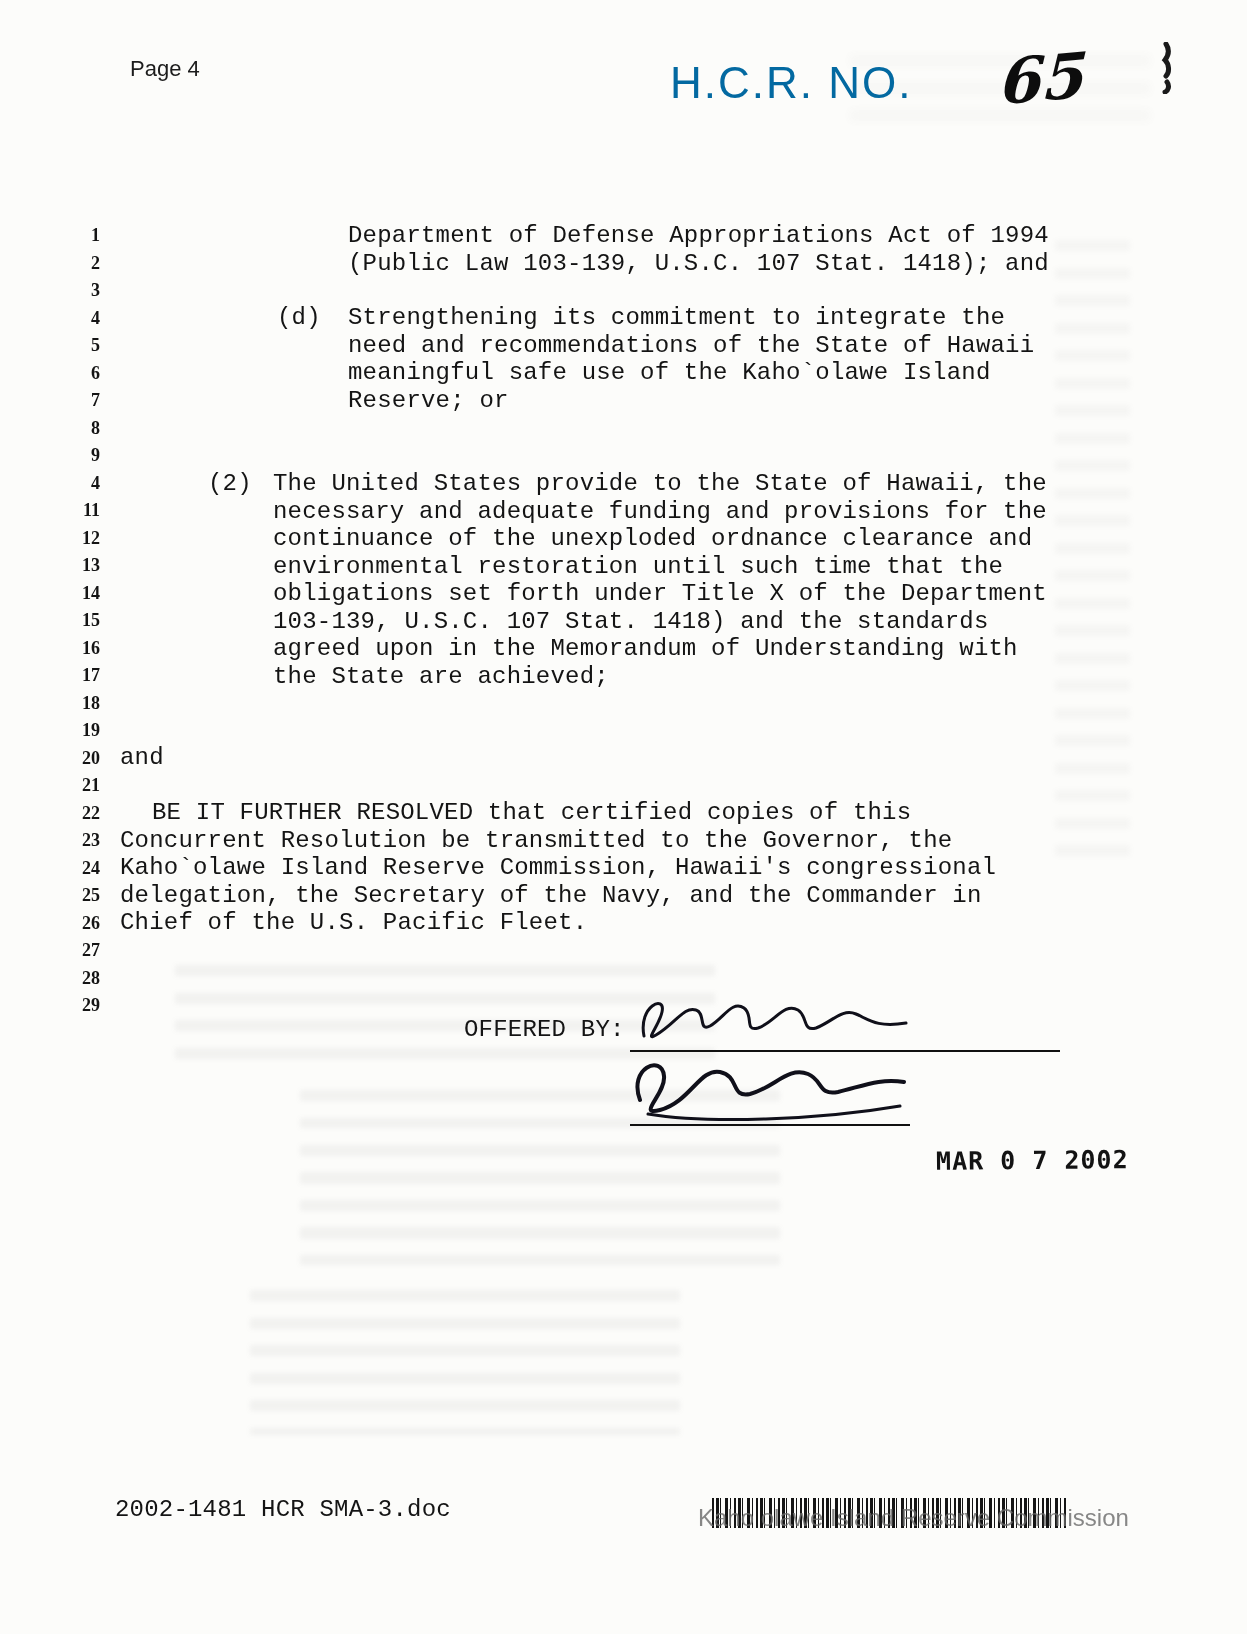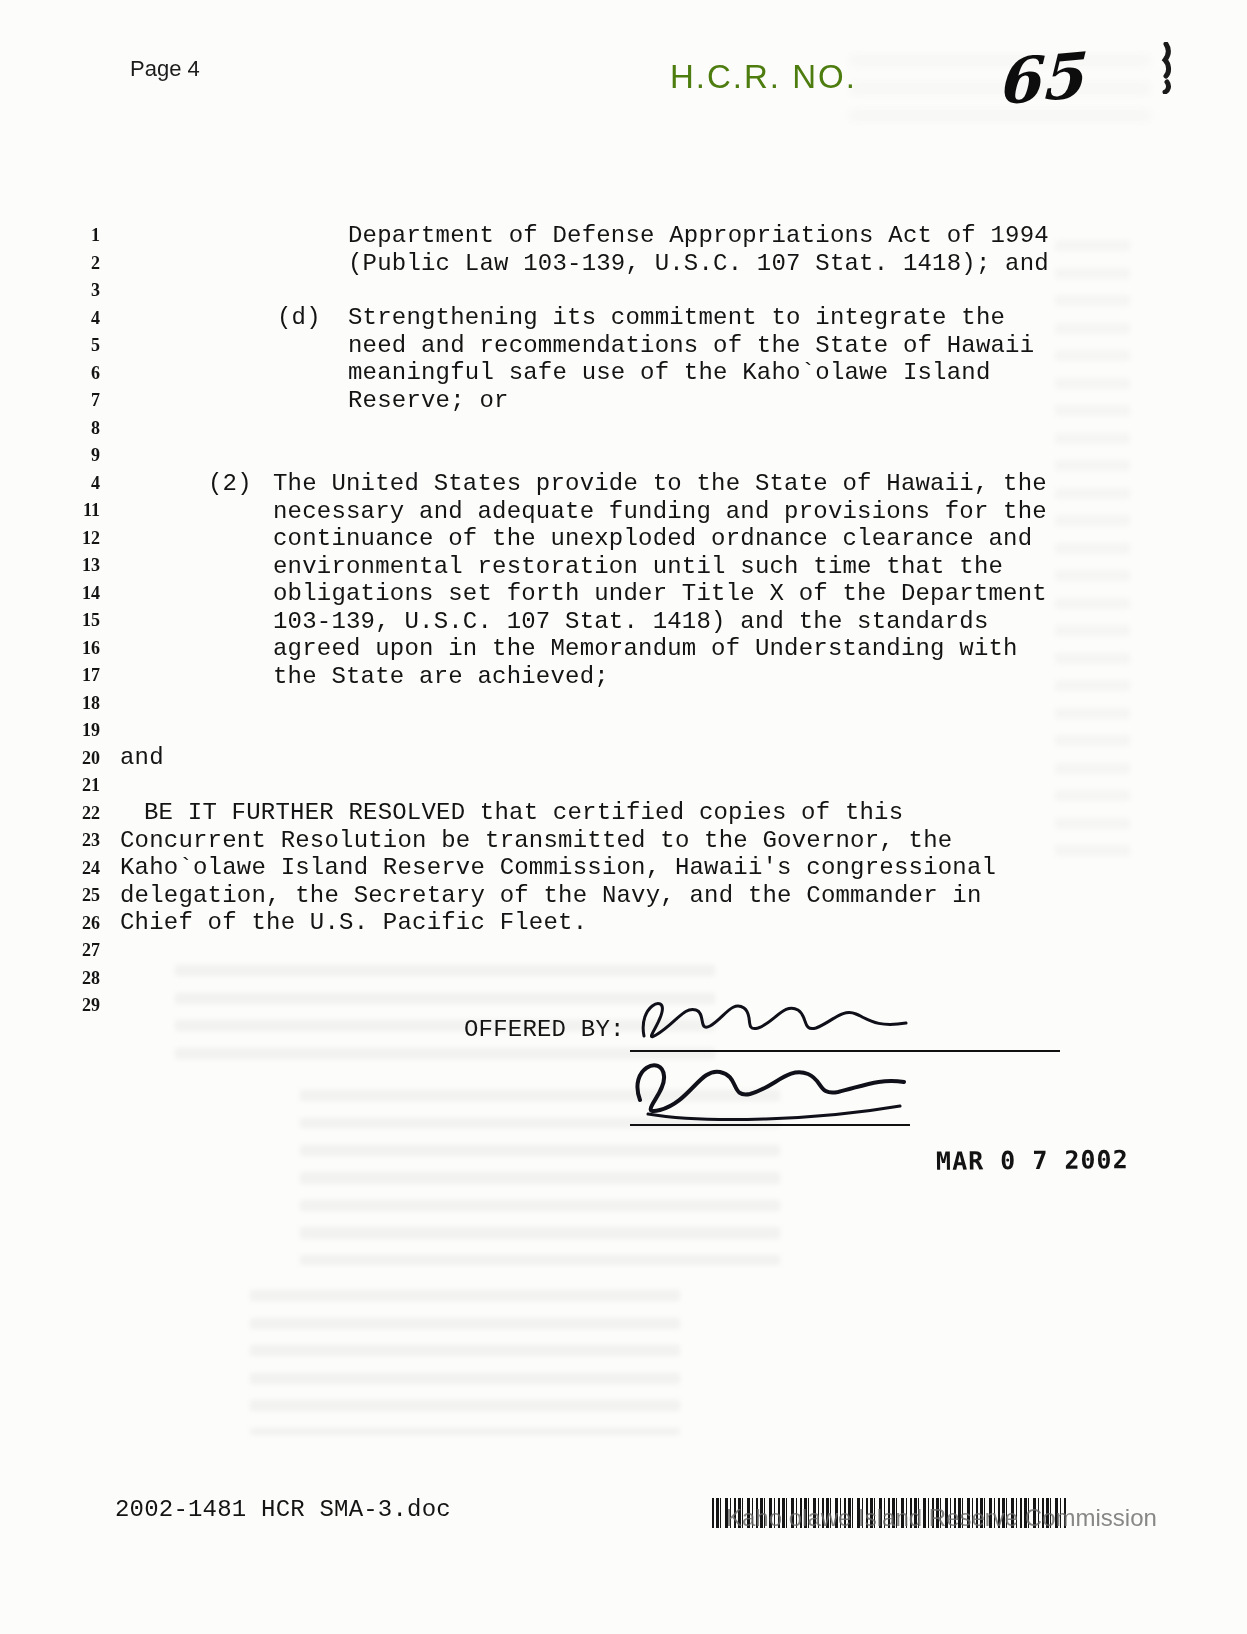--- a/index.html
+++ b/index.html
@@ -14,21 +14,21 @@
   }
   
   .page-label{
     position:absolute;left:130px;top:56px;
     font-family:"Liberation Sans",sans-serif;
     font-size:22px;color:#1c1c1c;
   }
   .doc-number{
     position:absolute;left:670px;top:58px;
     font-family:"Liberation Sans",sans-serif;
-    font-size:33px;letter-spacing:2px;color:#4d7c0f;
+    font-size:44px;letter-spacing:2px;color:#0369a1;
     white-space:nowrap;
   }
   .doc-number-hand{
     position:absolute;left:1002px;top:42px;
     font-family:"DejaVu Serif",serif;
     font-style:italic;font-weight:bold;
     font-size:62px;color:#0d0d0d;
     transform:rotate(-5deg) skewX(-8deg);
   }
   .ink-mark{position:absolute;left:1158px;top:42px;}
@@ -46,21 +46,21 @@
   .mono-block .bl{height:27.5px;line-height:27.5px;white-space:pre;}
   .mono-line{position:absolute;font-size:24px;letter-spacing:0.2px;line-height:27.5px;white-space:pre;color:#141414;}
 
   #intro-block{left:348px;top:222px;}
   #item-d-label{left:277px;top:304px;}
   #item-d-lines{left:348px;top:304px;}
   #item-2-label{left:208px;top:470px;}
   #item-2-lines{left:273px;top:470px;}
   #connector-and{left:120px;top:744px;}
   #resolution-lines{left:120px;top:799px;}
-  #resolution-lines .bl:first-child{margin-left:24px;}
+  #resolution-lines .bl:first-child{margin-left:32px;}
 
   
   #offered-by{left:448px;top:1016px;margin-left:16px;}
   .sig-rule{position:absolute;border-bottom:2px solid #111;}
   #sig-rule-1{left:630px;top:1026px;width:430px;height:24px;}
   #sig-rule-2{left:630px;top:1100px;width:280px;height:24px;}
   .sig-svg{position:absolute;}
   #signature-1{left:634px;top:988px;}
   #signature-2{left:618px;top:1048px;}
 
@@ -79,21 +79,21 @@
     position:absolute;left:712px;top:1498px;width:354px;height:30px;
     background:repeating-linear-gradient(90deg,
       #141414 0 2px, transparent 2px 4px,
       #141414 4px 7px, transparent 7px 8px,
       #141414 8px 9px, transparent 9px 13px,
       #141414 13px 16px, transparent 16px 18px,
       #141414 18px 19px, transparent 19px 22px);
     z-index:1;
   }
   .watermark{
-    position:absolute;left:726px;top:1504px;z-index:2;
+    position:absolute;left:698px;top:1504px;z-index:2;
     font-family:"Liberation Sans",sans-serif;
     font-size:24px;color:rgba(105,105,105,0.8);
     white-space:nowrap;
   }
 
   
   .ghost{
     position:absolute;
     background:repeating-linear-gradient(180deg,
       rgba(120,120,118,0.14) 0 11px, rgba(0,0,0,0) 11px 27.5px);

